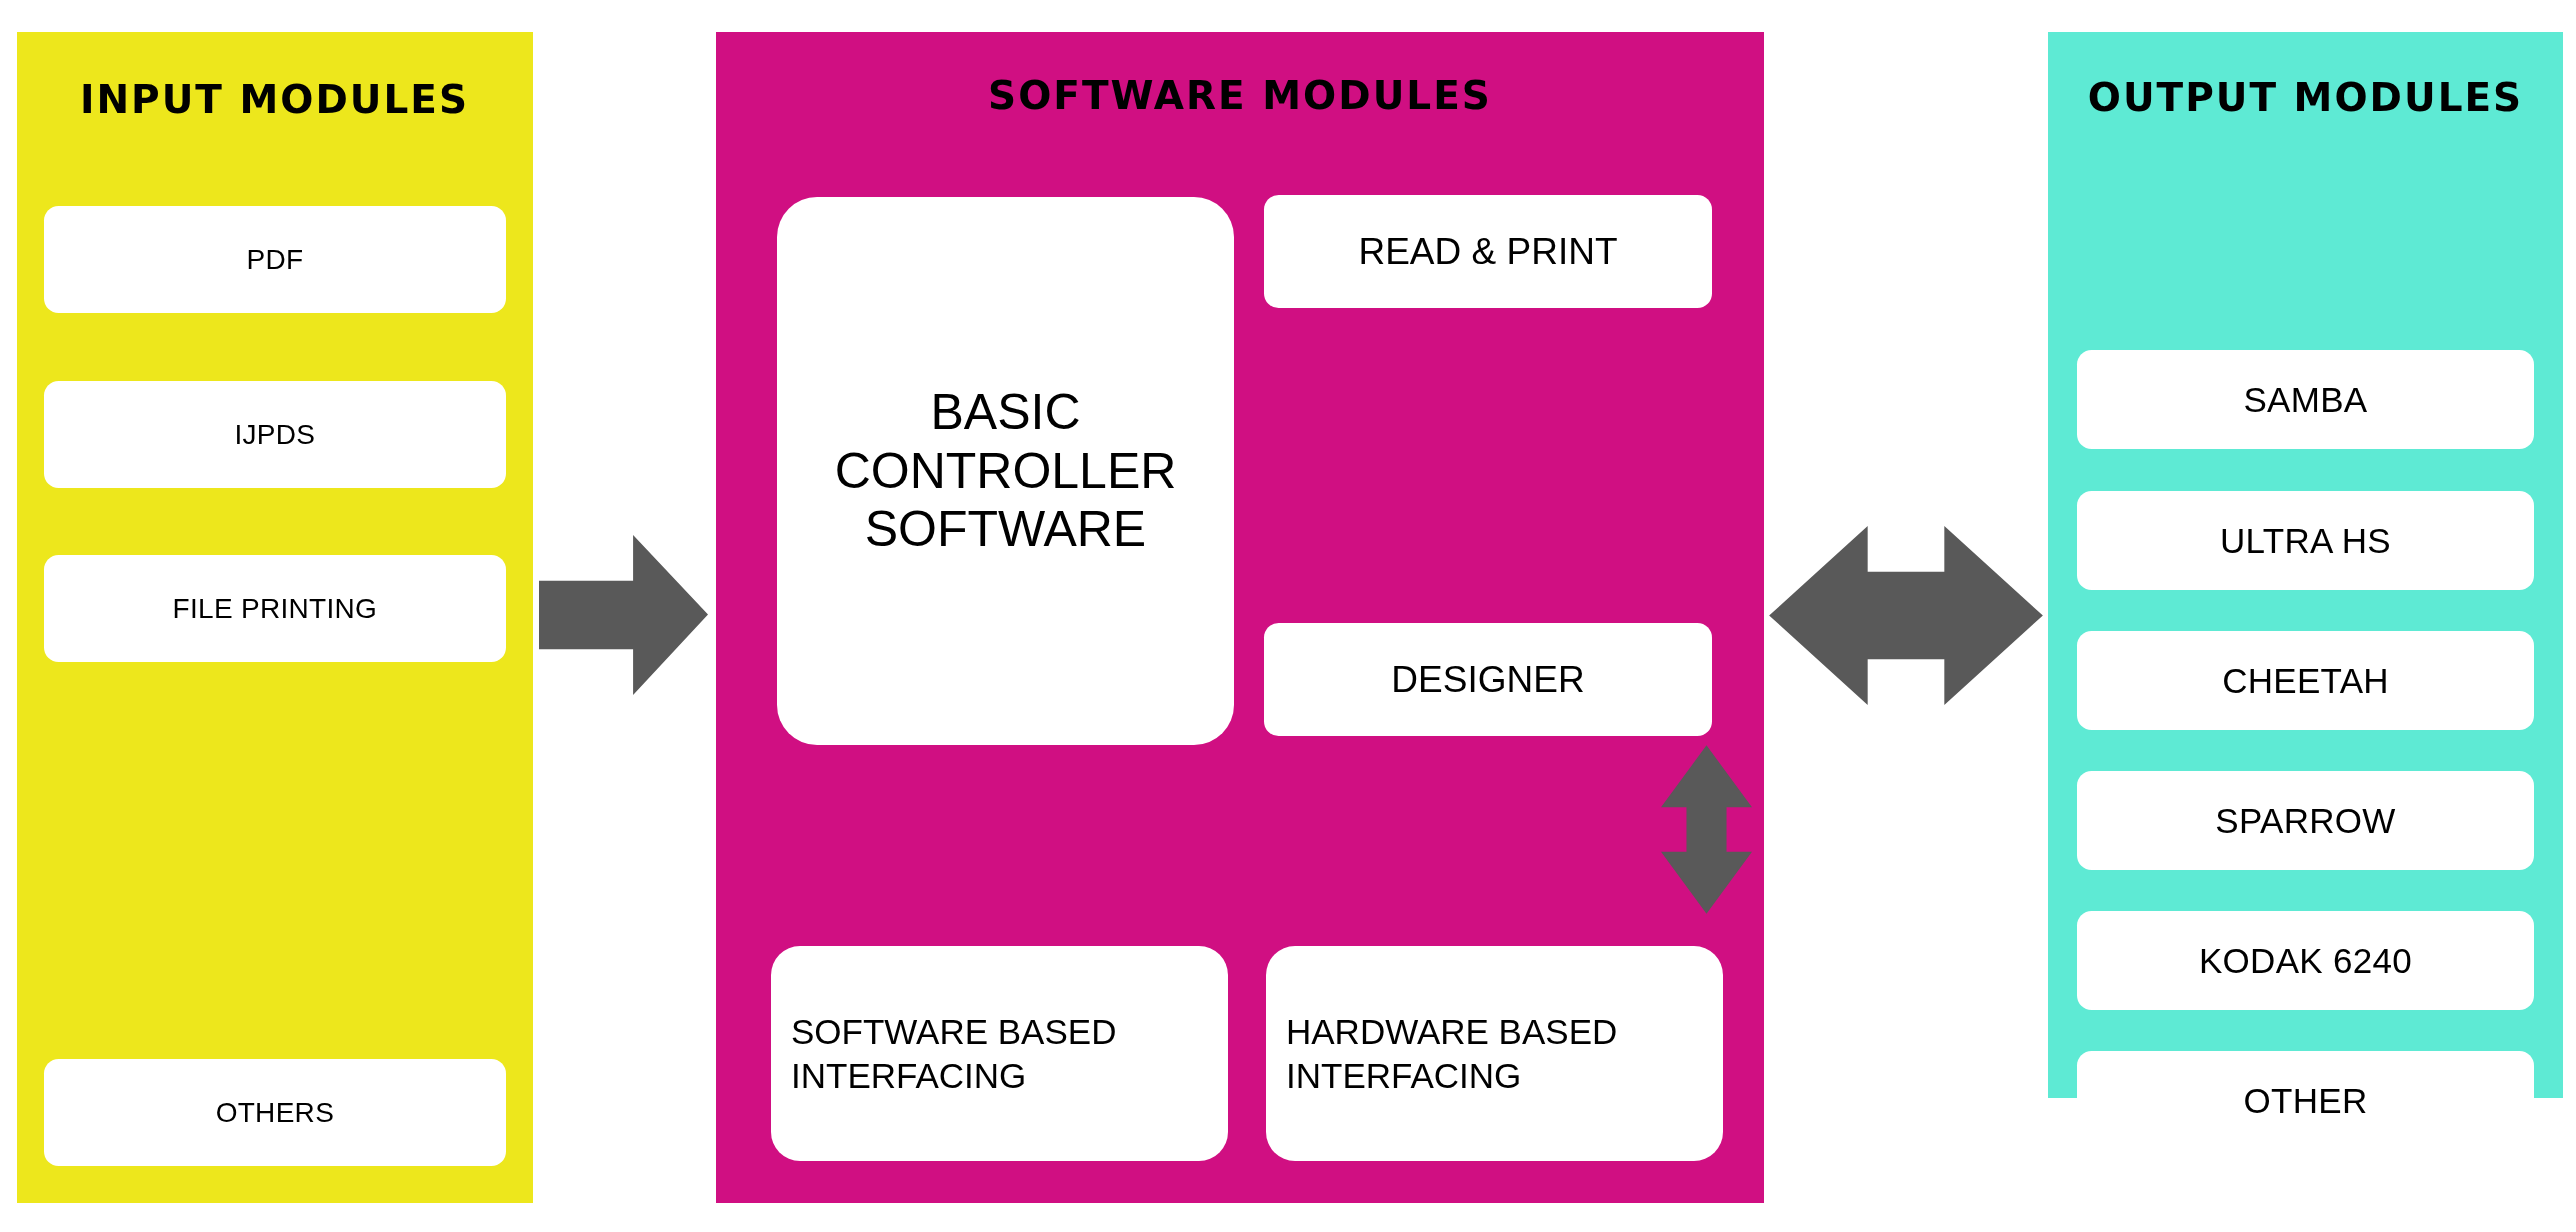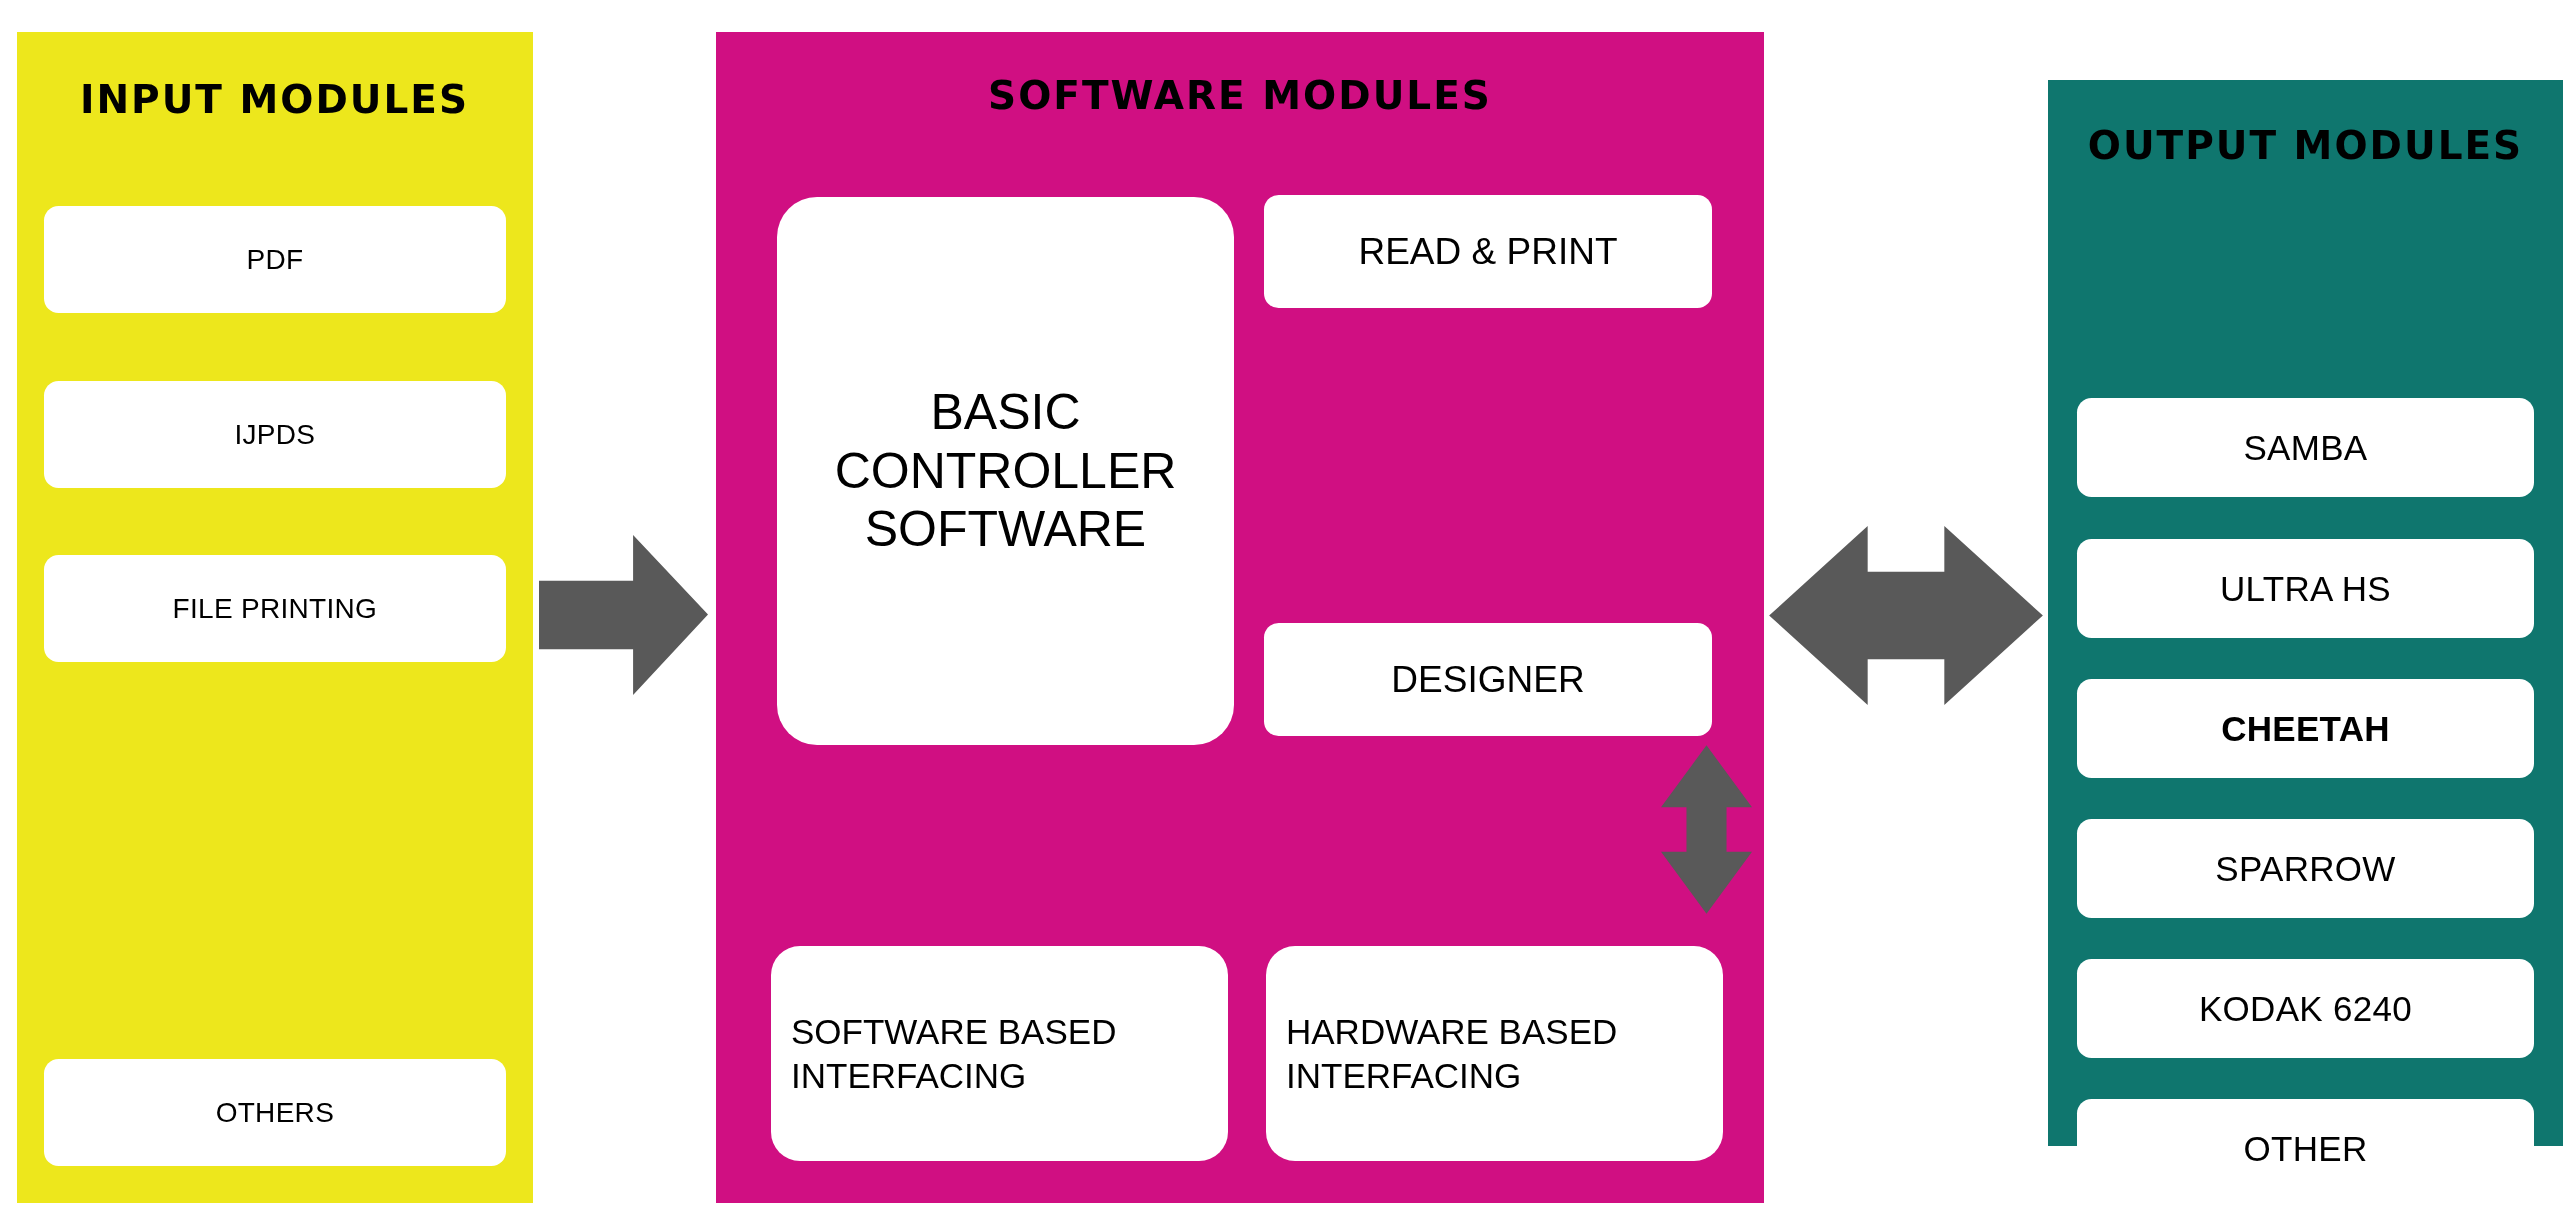--- a/index.html
+++ b/index.html
@@ -49,25 +49,25 @@
   .iface-card{
     position:absolute;top:914px;width:457px;height:215px;
     background:#fff;border-radius:29px;
     display:flex;align-items:center;
     padding:0 20px;box-sizing:border-box;
     font-size:35px;line-height:1.25;color:#000;text-align:left;
   }
   .if0{left:55px;} .if1{left:550px;}
 
   
-  #output-panel{left:2048px;width:515px;background:#0f766e;height:1066px;margin-top:48px;}
+  #output-panel{left:2048px;width:515px;background:#5eead4;height:1066px;}
   #output-panel .panel-title{top:46px;}
   #output-panel .card{left:29px;width:457px;height:99px;font-size:35px;}
   .out0{top:178px;} .out1{top:318px;} .out2{top:459px;}
-  .out3{top:599px;font-weight:bold;} .out4{top:739px;} .out5{top:879px;} .out6{top:1019px;}
+  .out3{top:599px;} .out4{top:739px;} .out5{top:879px;} .out6{top:1019px;}
 
   
   .arrow{position:absolute;}
   #arrow-input-to-software{left:539px;top:535px;}
   #arrow-software-to-output{left:1769px;top:506px;}
   #arrow-ctrl-sw{left:1661px;top:745px;}
   #arrow-ctrl-hw{left:2156px;top:745px;}
 </style>
 </head>
 <body>

